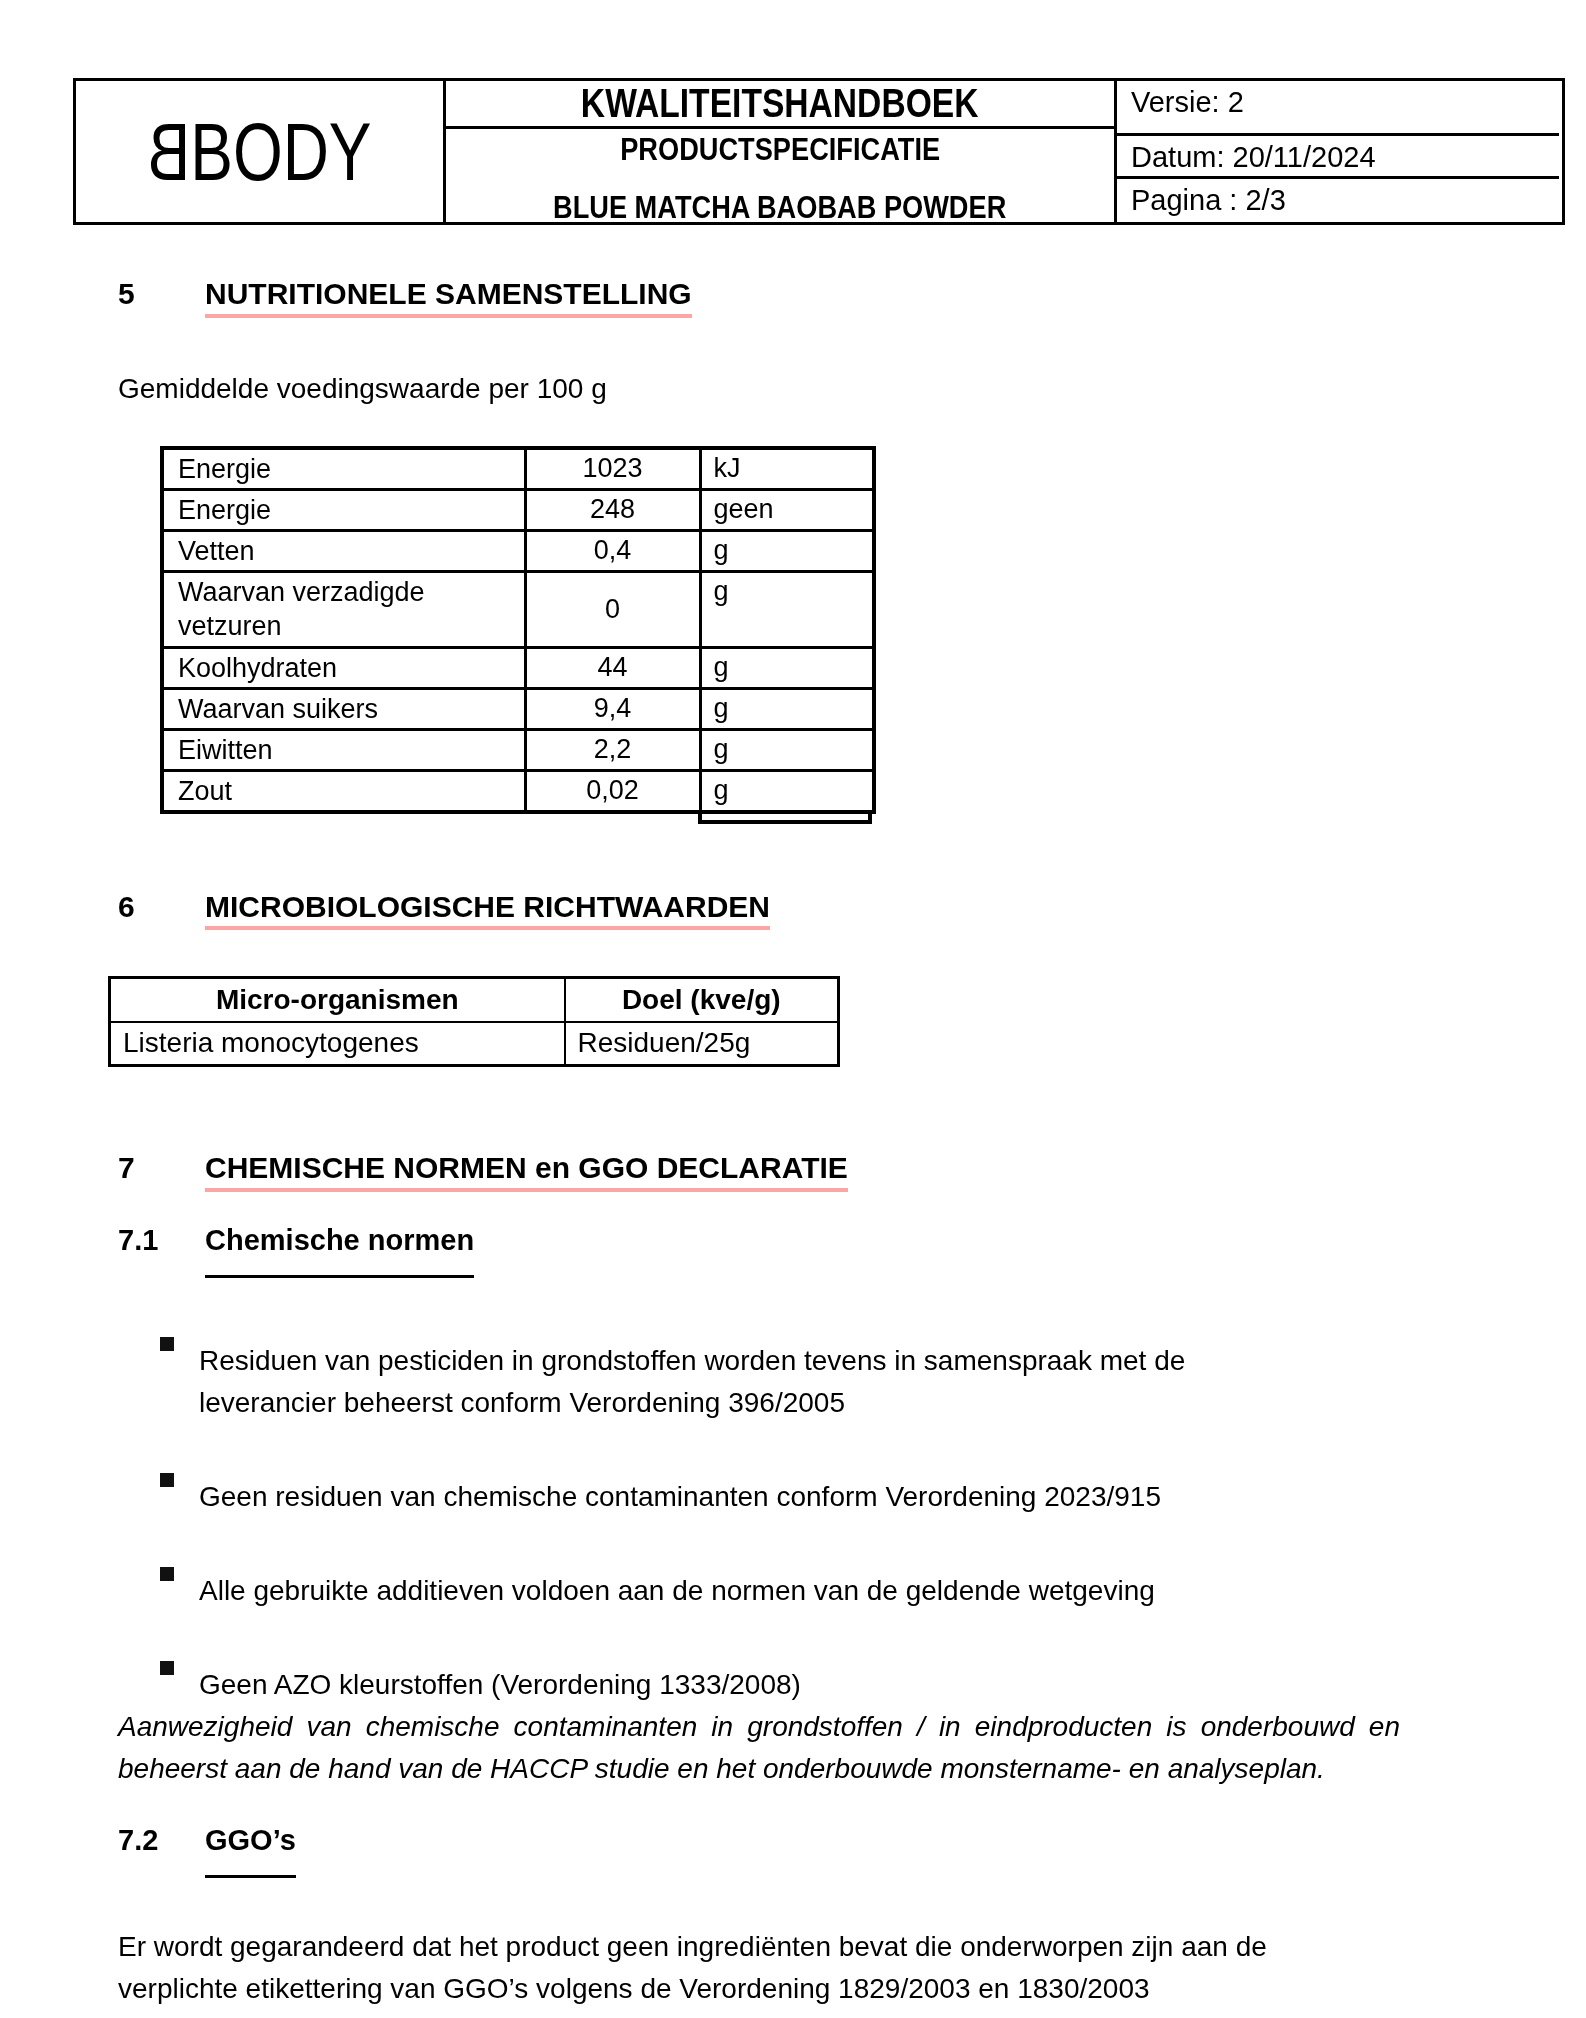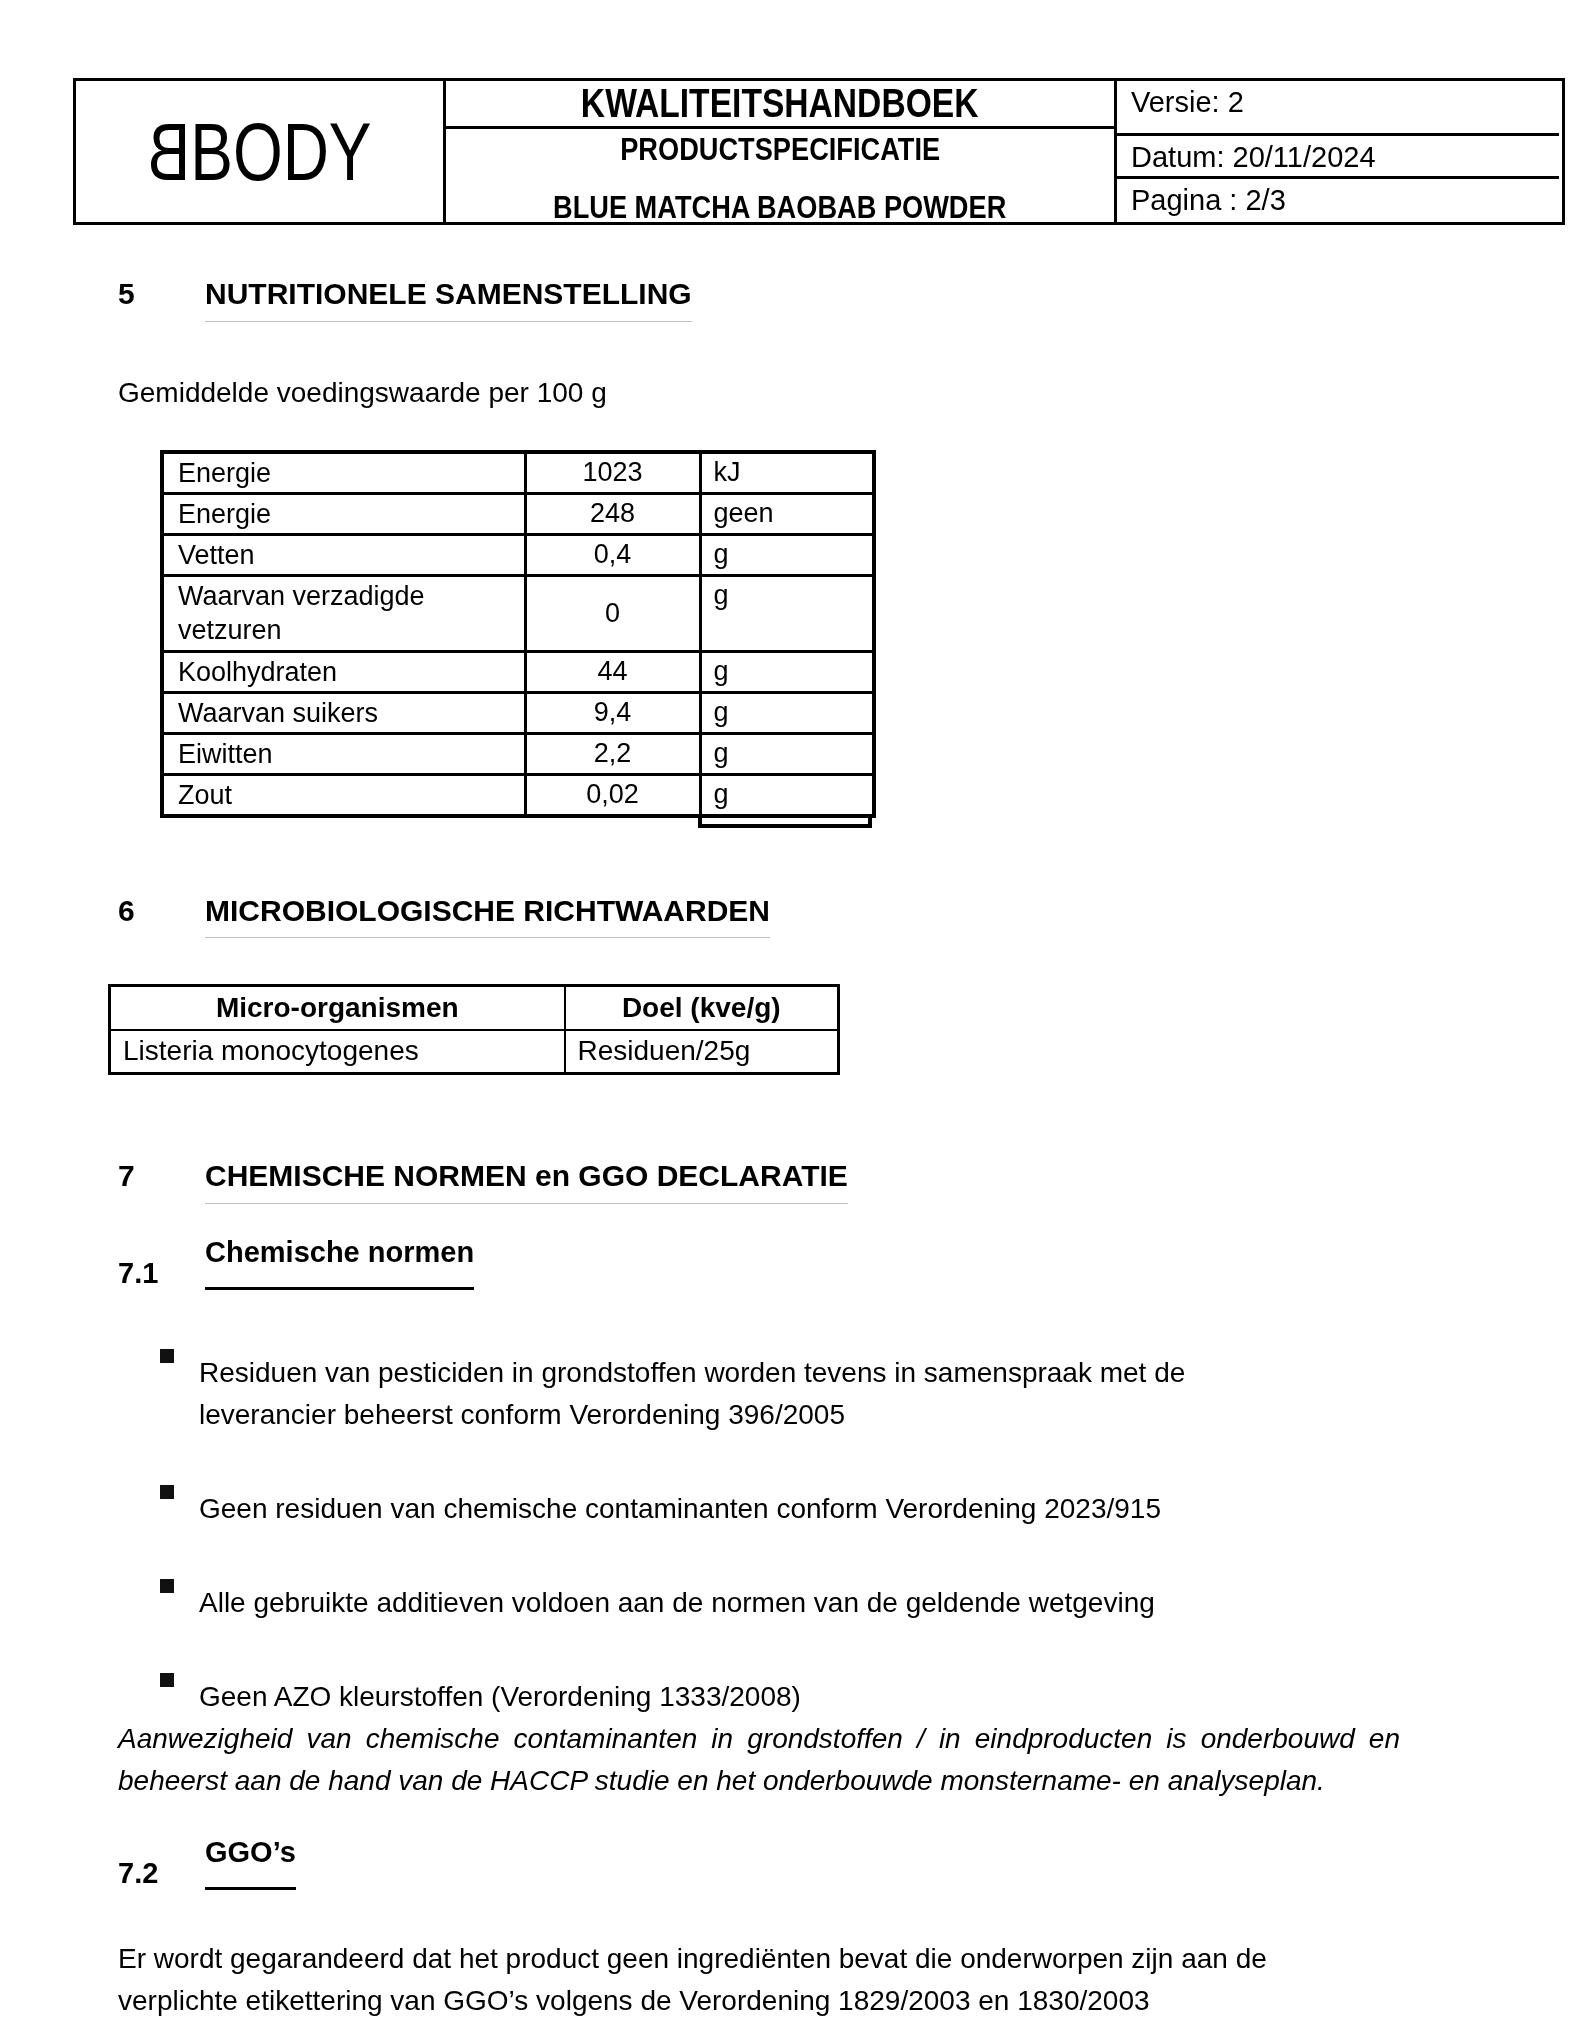--- a/index.html
+++ b/index.html
@@ -26,23 +26,23 @@
   .hdr-sub span { font-size: 32px; font-weight: bold; display: inline-block;
                   transform: scaleX(0.85); white-space: nowrap; line-height: 40px; }
   .hdr-meta { width: 442px; display: flex; flex-direction: column; font-size: 29px; }
   .meta-cell { padding: 5px 14px; }
   .meta-versie { height: 59px; border-bottom: 3px solid #000; }
   .meta-datum  { height: 43px; border-bottom: 3px solid #000; }
   .meta-pagina { flex: 1; }
   
   .sec { display: flex; margin-left: 118px; align-items: baseline; }
   .sec-num { width: 87px; font-weight: bold; font-size: 30px; flex-shrink: 0; }
-  .sec-title { font-weight: bold; font-size: 30px; border-bottom: 1px solid #fca5a5;
-               padding-bottom: 9px; line-height: 1.15; }
-  .sub { display: flex; margin-left: 118px; align-items: flex-end; }
+  .sec-title { font-weight: bold; font-size: 30px; border-bottom: 4px solid #fca5a5;
+               padding-bottom: 2px; line-height: 1.15; }
+  .sub { display: flex; margin-left: 118px; align-items: flex-start; }
   .sub-num { width: 87px; font-weight: bold; font-size: 29px; flex-shrink: 0; }
   .sub-title { font-weight: bold; font-size: 29px; border-bottom: 3px solid #000;
                padding-bottom: 18px; line-height: 1.15; }
   
   .para { margin-left: 118px; width: 1282px; font-size: 28px; line-height: 42px; }
   .intro-line { font-size: 28px; line-height: 42px; }
   .stretch { text-align: justify; text-align-last: justify; }
   .italic { font-style: italic; }
   
   table { border-collapse: collapse; }

